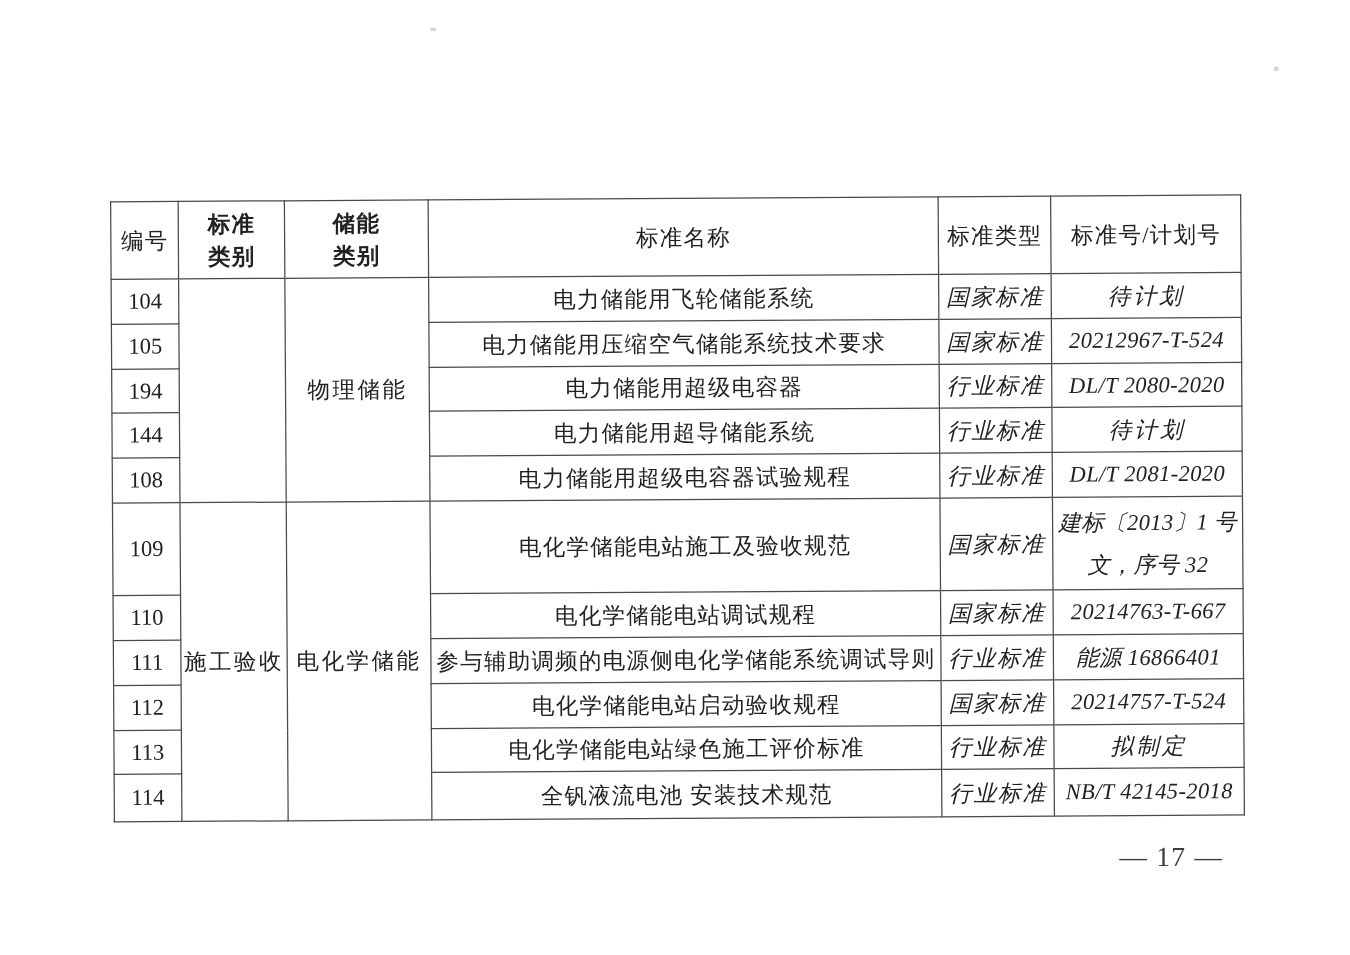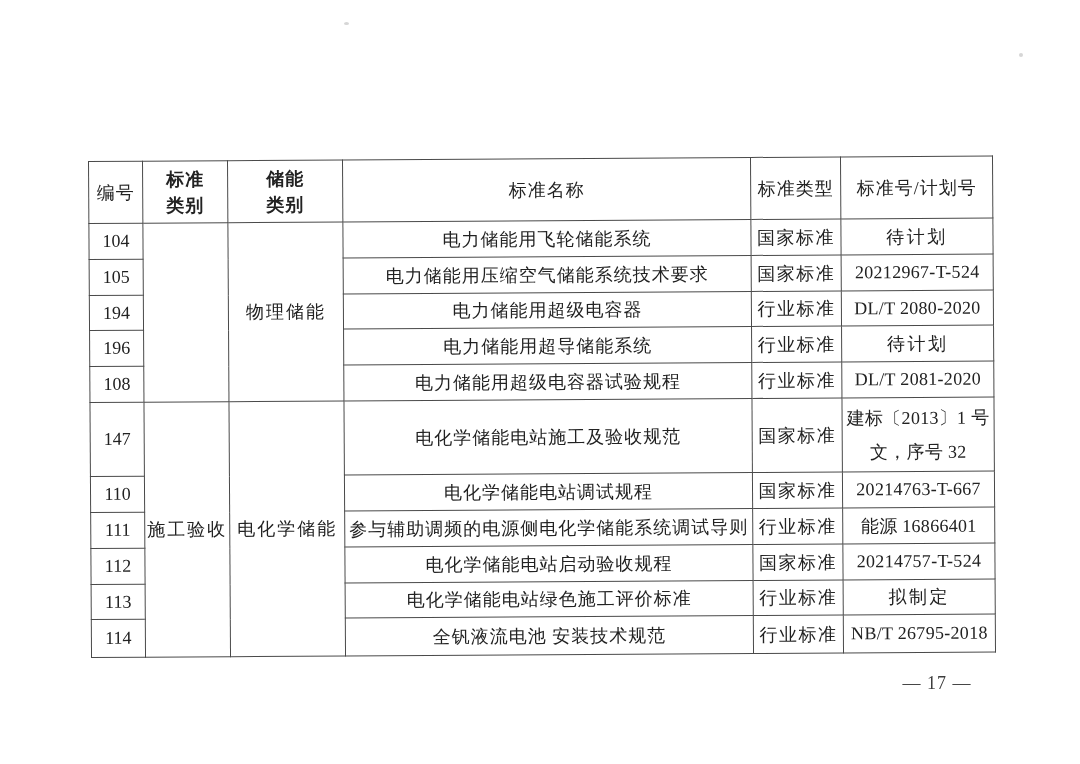--- a/index.html
+++ b/index.html
@@ -36,31 +36,31 @@
   }
   .hdr-two-line div { line-height: 26px; letter-spacing: 1px; font-weight: bold; }
   .hdr-one-line { letter-spacing: 1px; }
   .cell-id { font-size: 17px; }
   .cell-name {
     text-align: left;
     padding-left: 10px;
     letter-spacing: 1px;
     white-space: nowrap;
   }
-  .cell-type { letter-spacing: 1.5px; font-size: 17px; }
-  .cell-number { font-size: 17px; letter-spacing: 0.3px; white-space: nowrap; }
+  .cell-type { letter-spacing: 1.5px; font-size: 17px; font-style: italic; }
+  .cell-number { font-size: 17px; letter-spacing: 0.3px; white-space: nowrap; font-style: italic; }
   .cell-number.cjk { letter-spacing: 2.5px; }
   .cell-number .num-line { display: block; line-height: 34px; }
   .cell-category, .cell-storage { letter-spacing: 2px; }
   .page-number {
     position: absolute;
     left: 882px; top: 661px;
     width: 110px;
     text-align: center;
-    font-size: 18px;
+    font-size: 22px;
     color: #3d3d3d;
     letter-spacing: 1px;
   }
   .speck { position: absolute; background: #d6d6d6; border-radius: 50%; }
   .speck-a { left: 344px; top: 10px; width: 5px; height: 3px; }
   .speck-b { left: 1019px; top: 41px; width: 4px; height: 4px; }
 </style>
 </head>
 <body>
 
@@ -108,34 +108,34 @@
         <td class="cell-type">国家标准</td>
         <td class="cell-number">20212967-T-524</td>
       </tr>
       <tr style="height:35px">
         <td class="cell-id">194</td>
         <td class="cell-name">电力储能用超级电容器</td>
         <td class="cell-type">行业标准</td>
         <td class="cell-number">DL/T 2080-2020</td>
       </tr>
       <tr style="height:36px">
-        <td class="cell-id">196</td>
+        <td class="cell-id">144</td>
         <td class="cell-name">电力储能用超导储能系统</td>
         <td class="cell-type">行业标准</td>
         <td class="cell-number cjk">待计划</td>
       </tr>
       <tr style="height:36px">
         <td class="cell-id">108</td>
         <td class="cell-name">电力储能用超级电容器试验规程</td>
         <td class="cell-type">行业标准</td>
         <td class="cell-number">DL/T 2081-2020</td>
       </tr>
 
       <tr style="height:74px">
-        <td class="cell-id">147</td>
+        <td class="cell-id">109</td>
         <td class="cell-category" rowspan="6">施工验收</td>
         <td class="cell-storage" rowspan="6">电化学储能</td>
         <td class="cell-name">电化学储能电站施工及验收规范</td>
         <td class="cell-type">国家标准</td>
         <td class="cell-number">
           <span class="num-line">建标〔2013〕1 号</span>
           <span class="num-line">文，序号 32</span>
         </td>
       </tr>
       <tr style="height:36px">
@@ -159,19 +159,19 @@
       <tr style="height:35px">
         <td class="cell-id">113</td>
         <td class="cell-name">电化学储能电站绿色施工评价标准</td>
         <td class="cell-type">行业标准</td>
         <td class="cell-number cjk">拟制定</td>
       </tr>
       <tr style="height:38px">
         <td class="cell-id">114</td>
         <td class="cell-name">全钒液流电池 安装技术规范</td>
         <td class="cell-type">行业标准</td>
-        <td class="cell-number">NB/T 26795-2018</td>
+        <td class="cell-number">NB/T 42145-2018</td>
       </tr>
     </tbody>
   </table>
 
   <div class="page-number">— 17 —</div>
 </div>
 
 </body></html>

